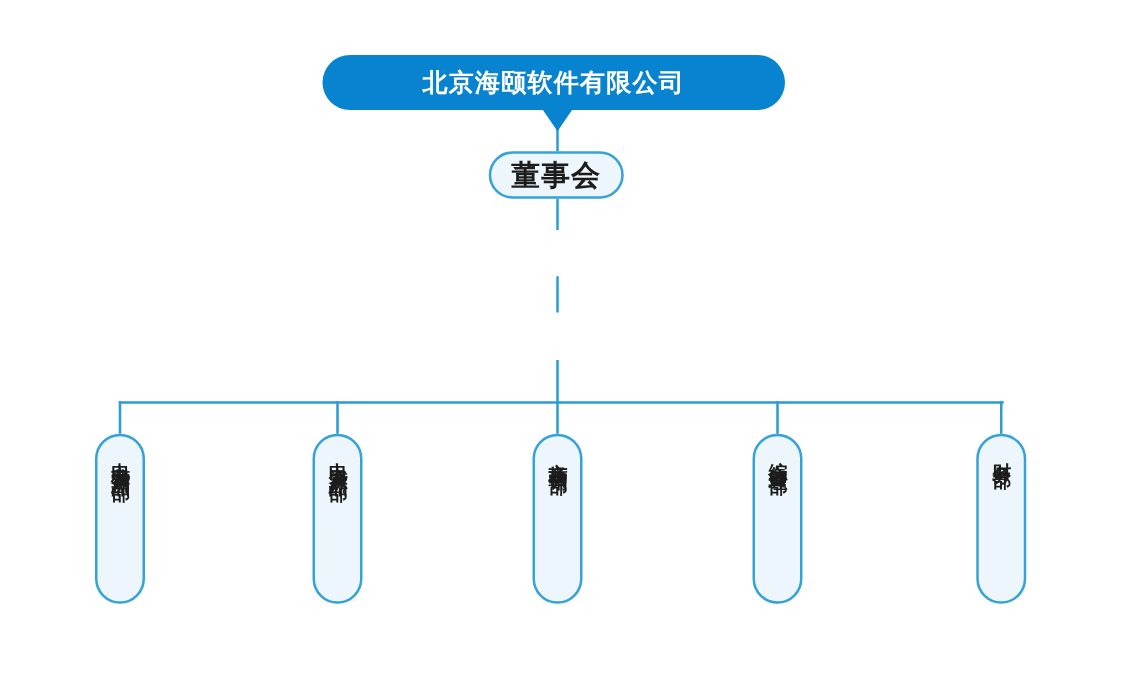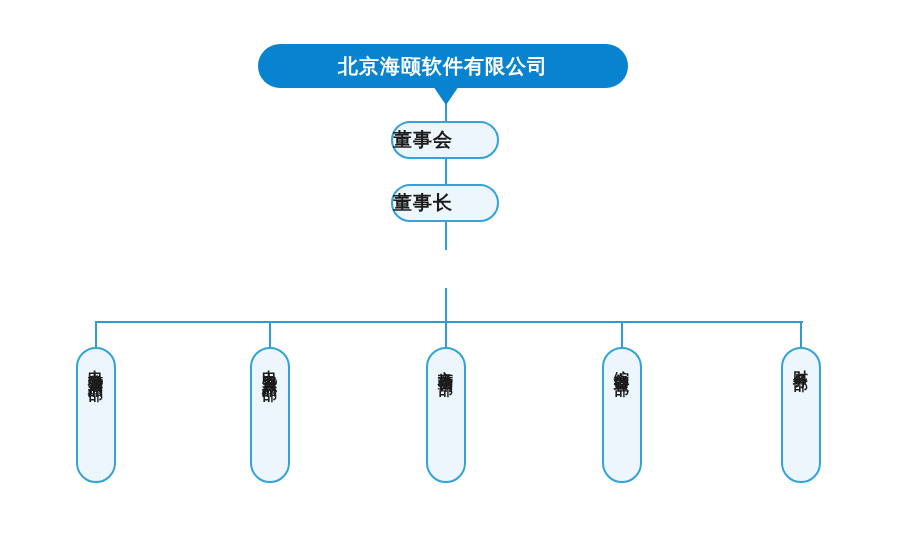--- a/index.html
+++ b/index.html
@@ -18,22 +18,22 @@
   }
   .callout-pointer {
     position:absolute; left:433px; top:86px; width:0; height:0;
     border-left:13px solid transparent; border-right:13px solid transparent;
     border-top:19px solid var(--primary-blue,#0883cf);
   }
   .hpill {
     position:absolute; left:391px; width:108px; height:38px;
     background:var(--node-fill,#edf6fc);
     border:2px solid var(--node-border,#35a2d8); border-radius:19px;
-    display:flex; align-items:center; justify-content:flex-start;
-    font-size:19px; font-weight:bold; color:var(--text-dark,#1c1c1c);
+    display:flex; align-items:center; justify-content:center;
+    font-size:23px; font-weight:bold; color:var(--text-dark,#1c1c1c);
     letter-spacing:1px;
   }
   .hpill.r1 { top:121px; }
   .hpill.r2 { top:184px; }
   .hpill.r3 { top:250px; }
   .vpill {
     position:absolute; top:347px; width:40px; height:136px;
     background:var(--node-fill,#edf6fc);
     border:2px solid var(--node-border,#35a2d8); border-radius:20px;
     display:flex; justify-content:center; align-items:flex-start;
@@ -69,23 +69,20 @@
   <div class="line v" style="left:800px; top:321px; height:26px;"></div>
 
   <div class="callout">
     <span>北京海颐软件有限公司</span>
   </div>
   <div class="callout-pointer"></div>
 
   <div class="hpill r1">
     <span>董事会</span>
   </div>
-  <div class="hpill r2">
-    <span>董事长</span>
-  </div>
 
   <div class="vpill d1">
     <span>电力营销产品部</span>
   </div>
   <div class="vpill d2">
     <span>电力资源产品部</span>
   </div>
   <div class="vpill d3">
     <span>市场营销部</span>
   </div>

